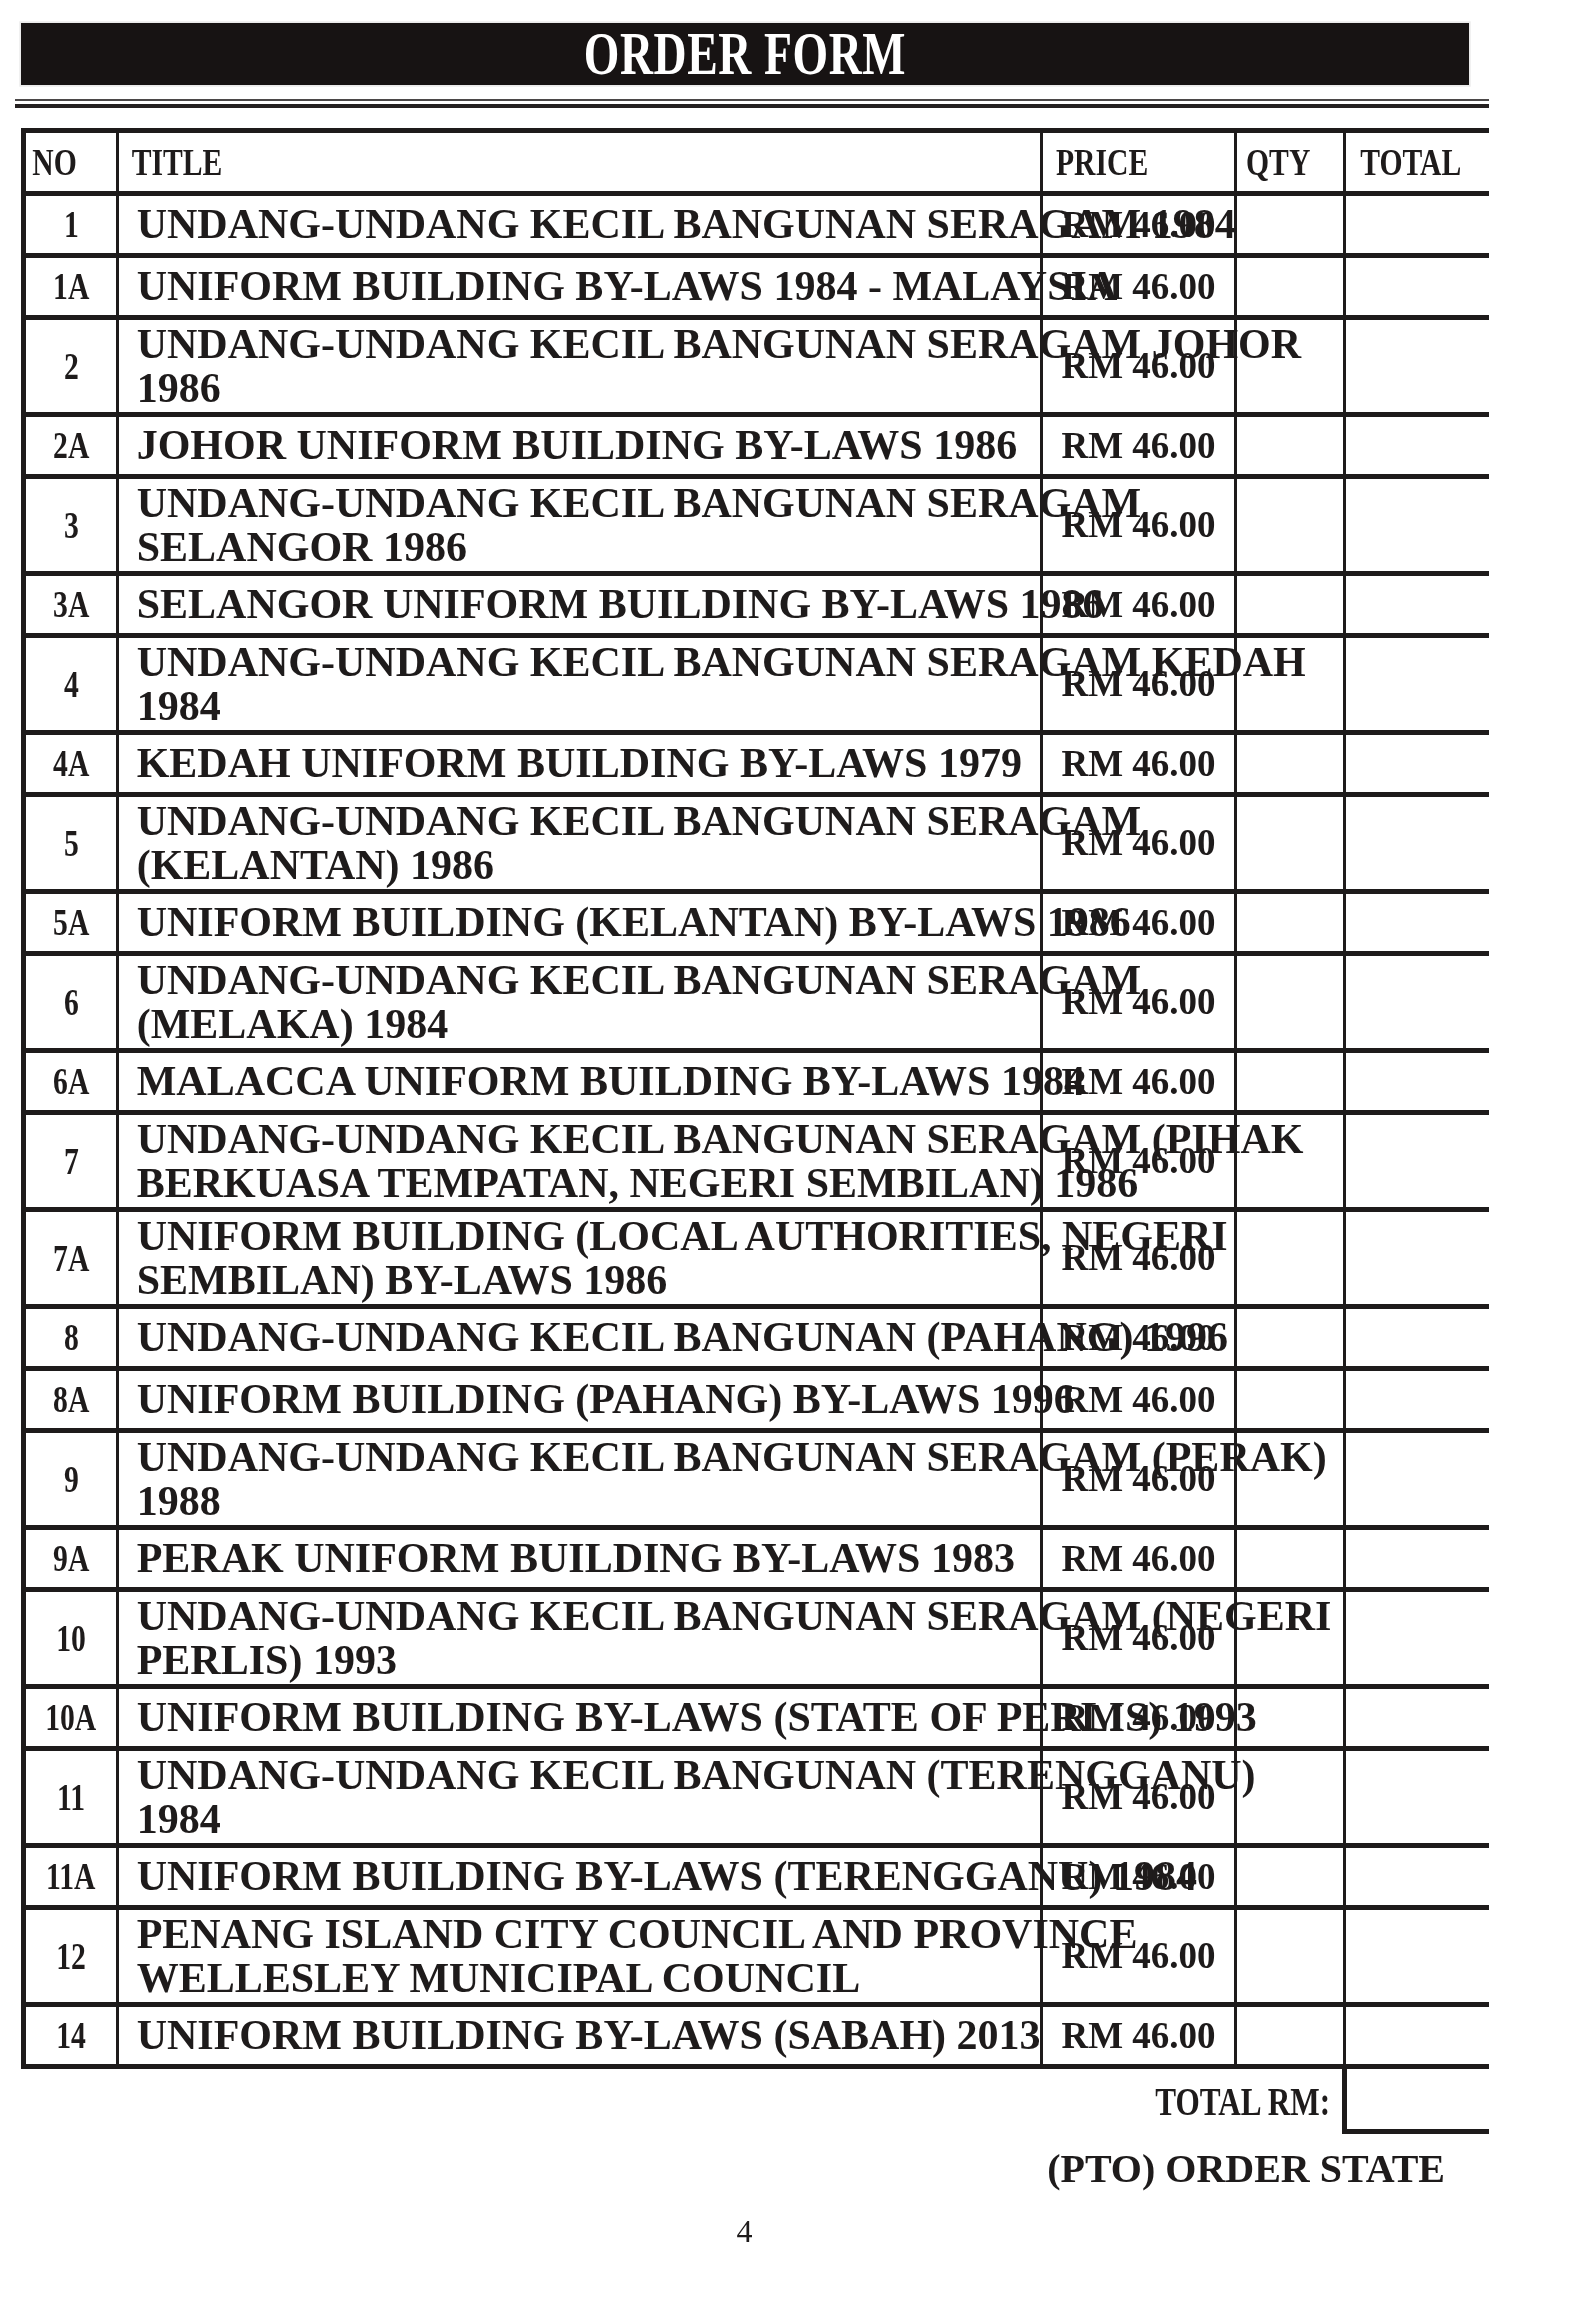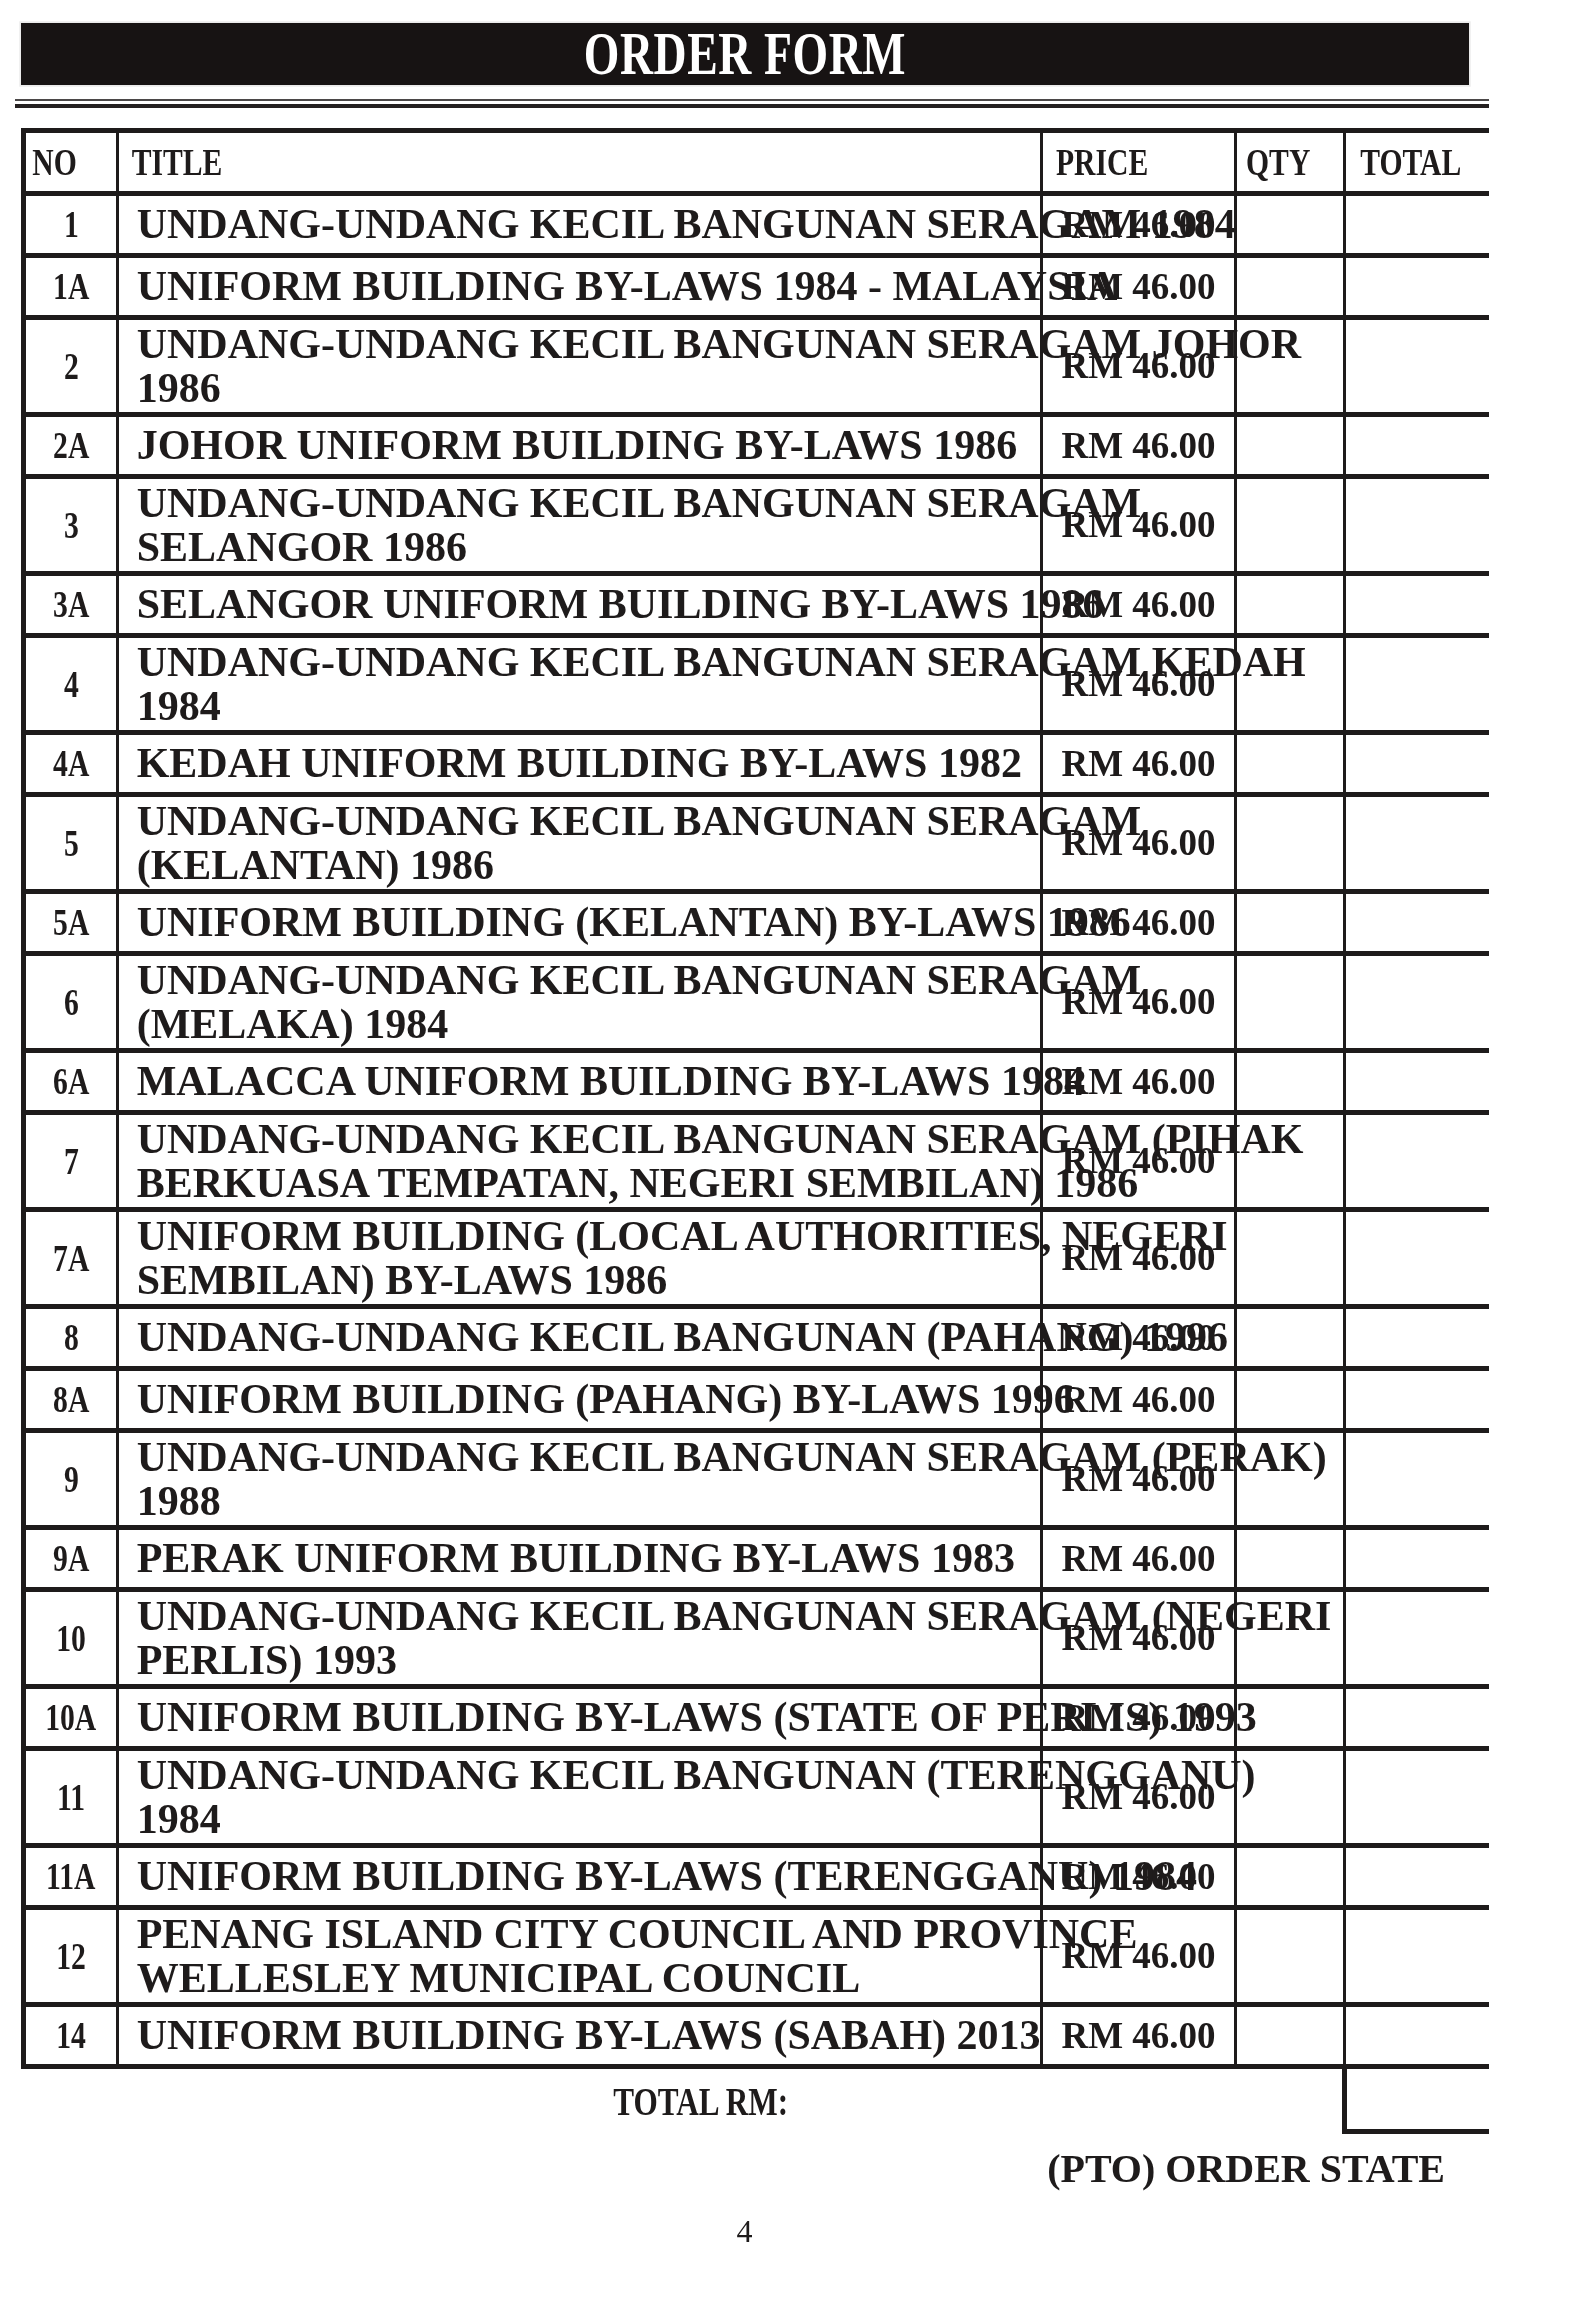--- a/index.html
+++ b/index.html
@@ -104,21 +104,21 @@
   .total-row {
     margin-left: 21px;
     width: 1527px;
     height: 65px;
     display: flex;
     align-items: stretch;
   }
   .total-label-wrap {
     flex: 1;
     display: flex;
-    justify-content: center;
+    justify-content: flex-end;
     align-items: center;
     padding-right: 11.8px;
   }
   .total-label {
     font-weight: bold;
     font-size: 40px;
     white-space: nowrap;
     transform: scaleX(0.78);
     transform-origin: right center;
   }
@@ -229,21 +229,21 @@
         <tr class="tall">
     <td class="c-no"><span class="no-text cond">4</span></td>
     <td class="c-title"><span class="title-text">UNDANG-UNDANG KECIL BANGUNAN SERAGAM KEDAH
 1984</span></td>
     <td class="c-price"><span class="price-text">RM 46.00</span></td>
     <td class="c-qty"><span></span></td>
     <td class="c-total"><span></span></td>
   </tr>
         <tr class="single">
     <td class="c-no"><span class="no-text cond">4A</span></td>
-    <td class="c-title"><span class="title-text">KEDAH UNIFORM BUILDING BY-LAWS 1982</span></td>
+    <td class="c-title"><span class="title-text">KEDAH UNIFORM BUILDING BY-LAWS 1979</span></td>
     <td class="c-price"><span class="price-text">RM 46.00</span></td>
     <td class="c-qty"><span></span></td>
     <td class="c-total"><span></span></td>
   </tr>
         <tr class="tall">
     <td class="c-no"><span class="no-text cond">5</span></td>
     <td class="c-title"><span class="title-text">UNDANG-UNDANG KECIL BANGUNAN SERAGAM
 (KELANTAN) 1986</span></td>
     <td class="c-price"><span class="price-text">RM 46.00</span></td>
     <td class="c-qty"><span></span></td>

